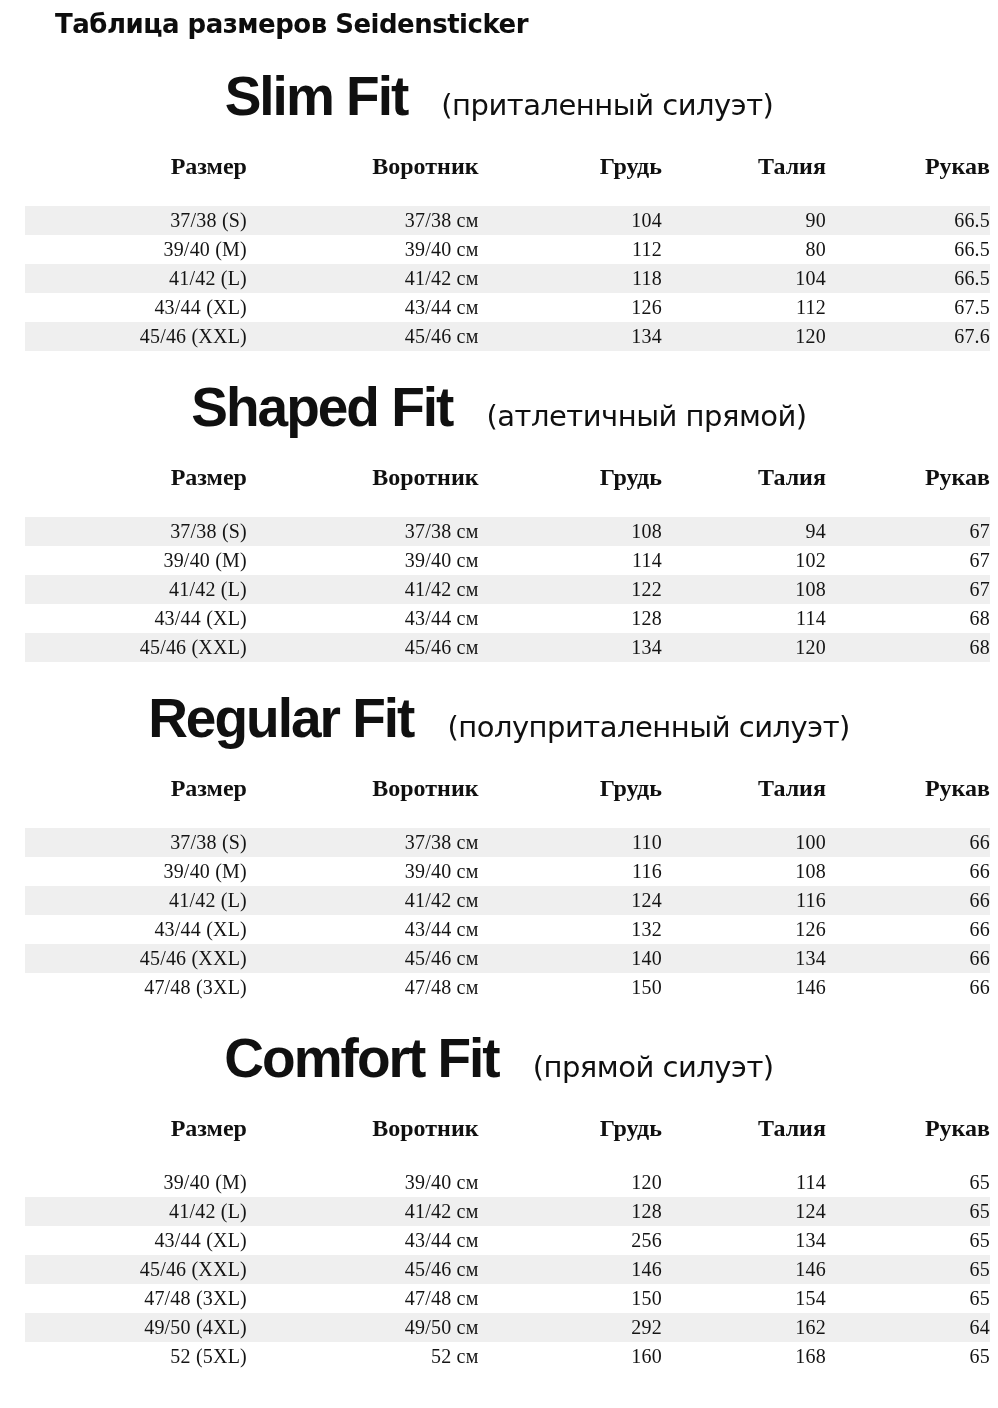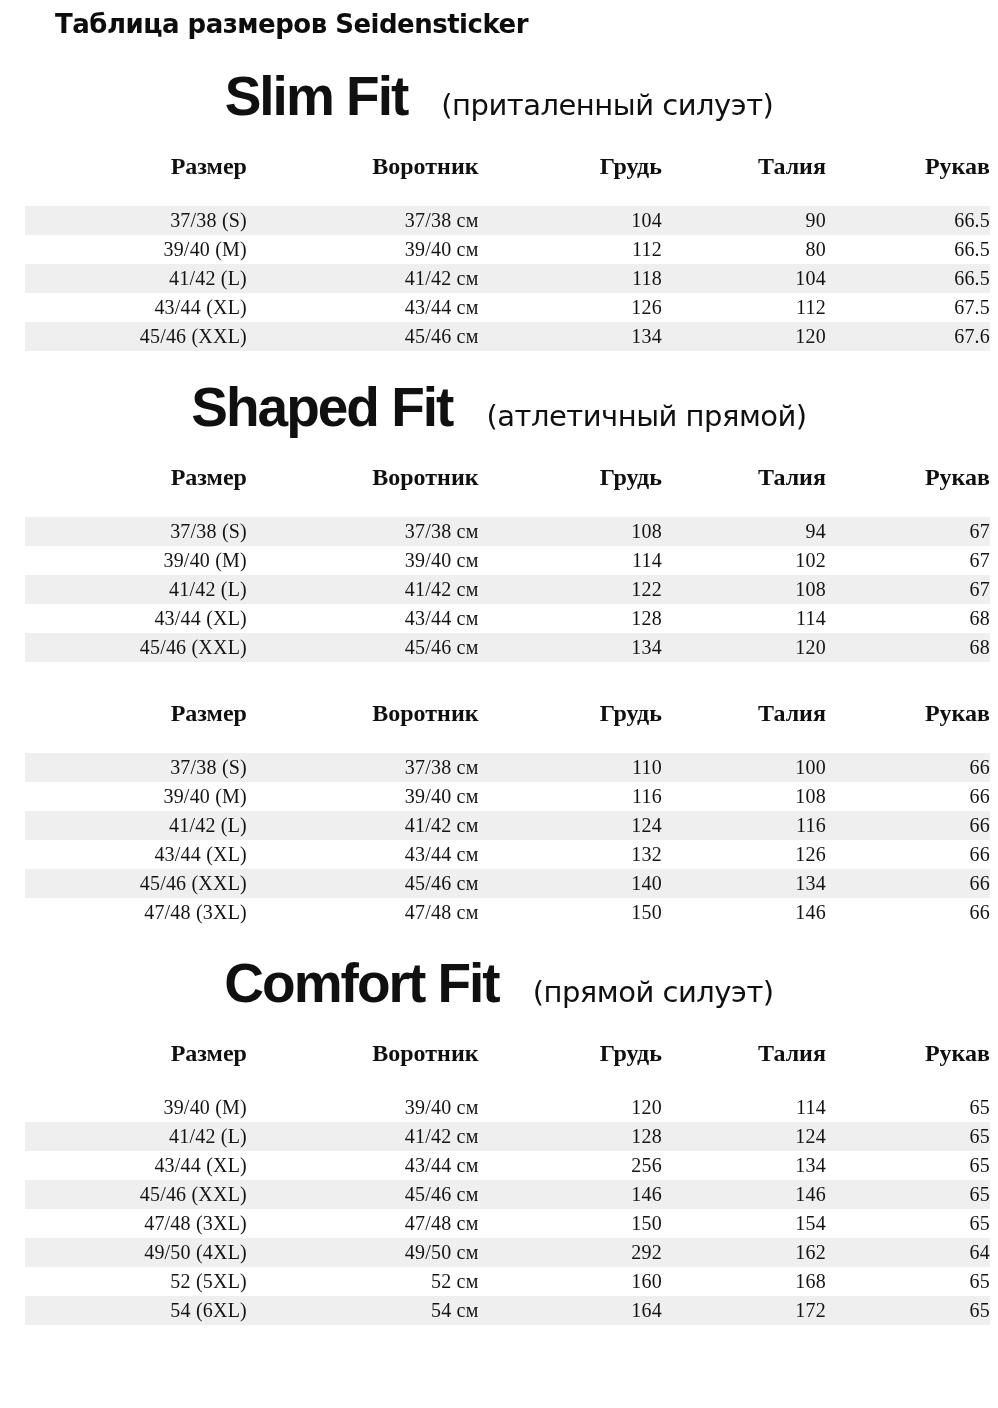--- a/index.html
+++ b/index.html
@@ -208,20 +208,24 @@
               <td>45/46 см</td>
               <td>134</td>
               <td>120</td>
               <td>68</td>
             </tr>
           </tbody>
     </table>
   </section>
 
   <section class="fit-section">
+    <h2 class="section-heading">
+      <span class="fit-name">Regular Fit</span>
+      <span class="fit-subtitle">(полуприталенный силуэт)</span>
+    </h2>
     <table class="size-table">
       <colgroup>
         <col class="c0">
             <col class="c1">
             <col class="c2">
             <col class="c3">
             <col class="c4">
       </colgroup>
       <thead>
         <tr class="header-row">
@@ -344,24 +348,17 @@
               <td>162</td>
               <td>64</td>
             </tr>
             <tr>
               <td>52 (5XL)</td>
               <td>52 см</td>
               <td>160</td>
               <td>168</td>
               <td>65</td>
             </tr>
-            <tr class="shaded">
-              <td>54 (6XL)</td>
-              <td>54 см</td>
-              <td>164</td>
-              <td>172</td>
-              <td>65</td>
-            </tr>
           </tbody>
     </table>
   </section>
 </div>
 </div>
 
 </body></html>

